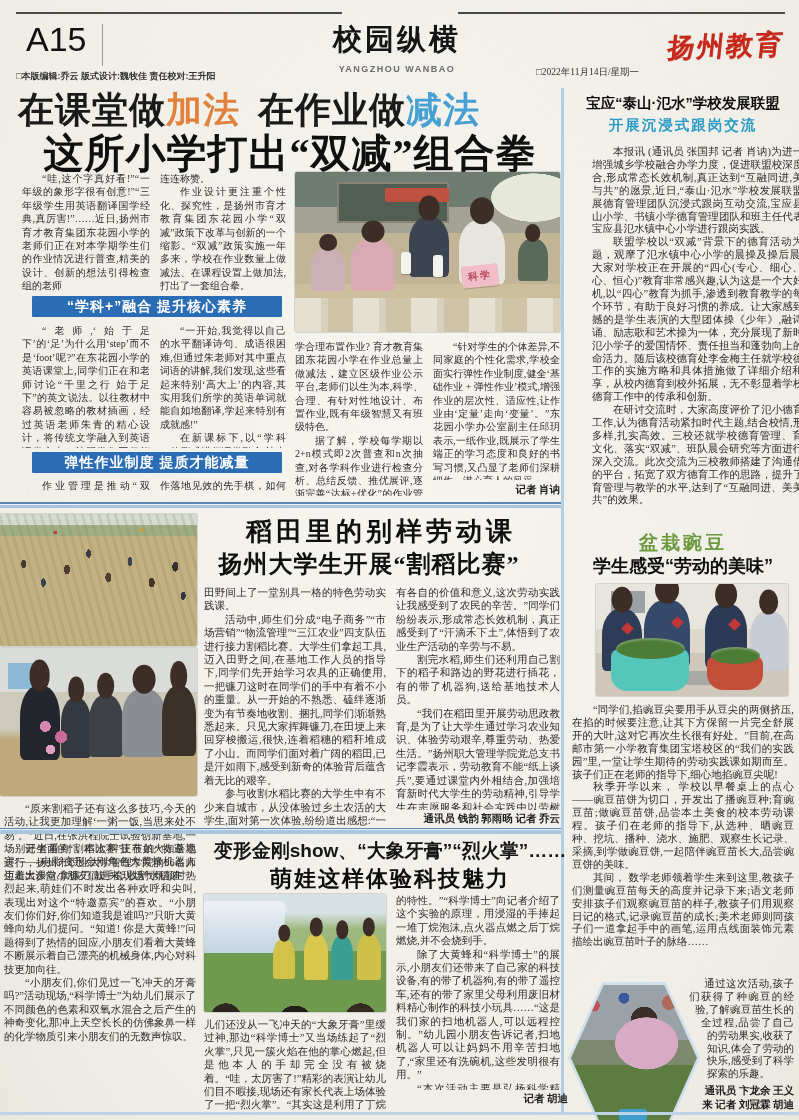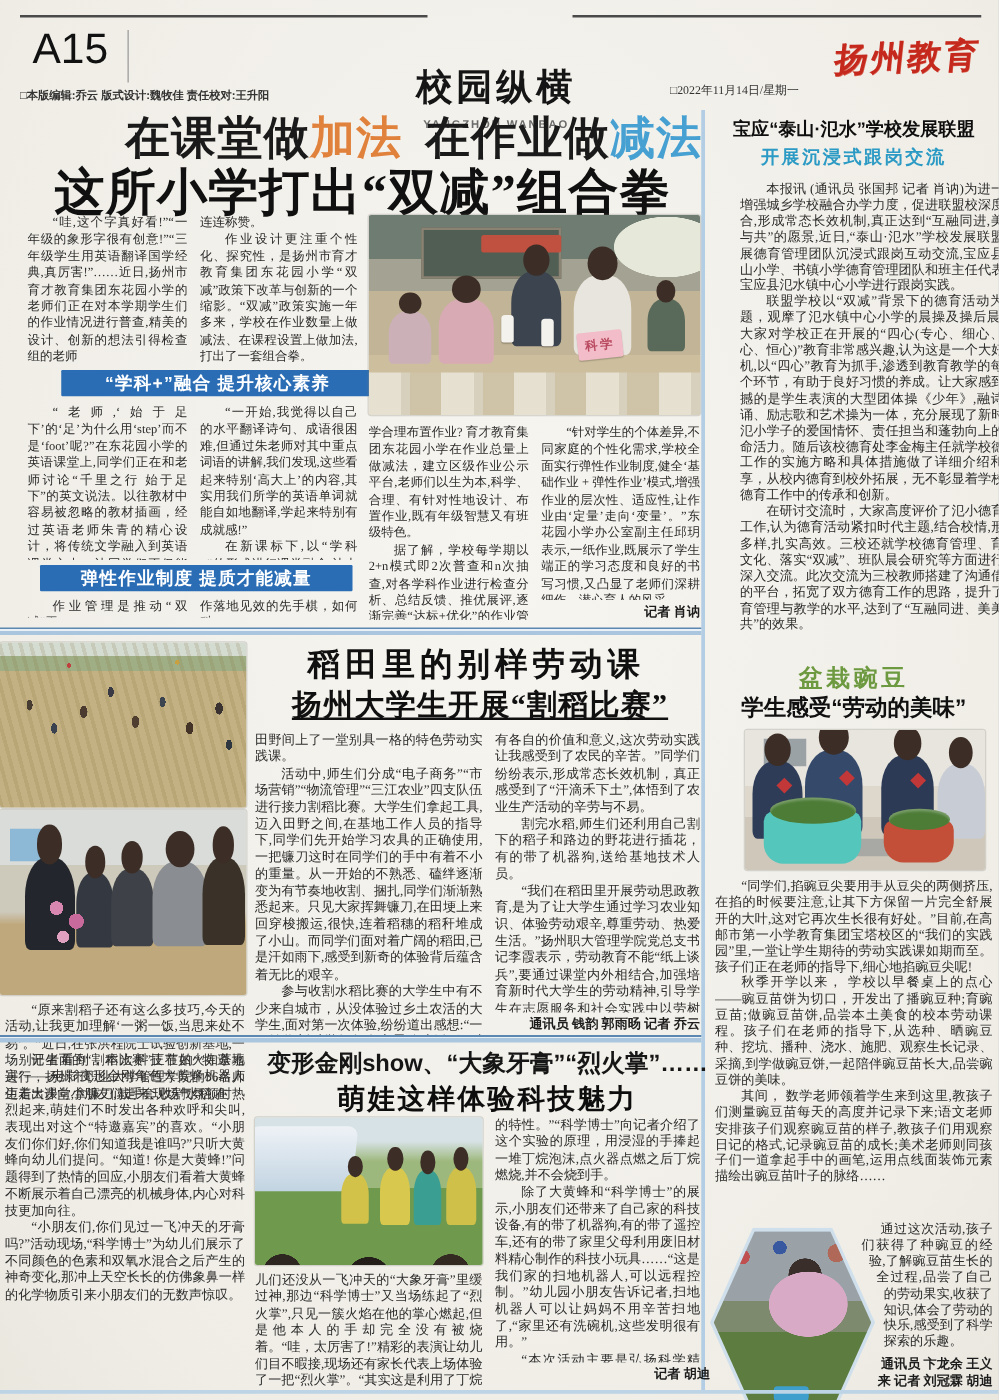--- a/index.html
+++ b/index.html
@@ -9,27 +9,27 @@
     background:radial-gradient(ellipse at 50% 40%, #f7f5f0 0%, #efede6 80%, #eae7df 100%);
     font-family:"Liberation Serif","DejaVu Serif",serif; color:#2b2b2b; overflow:hidden;
   }
   .abs{ position:absolute; }
 
   
   .rule{ background:#4a4a4a; }
   .page-num{ font-family:"Liberation Sans","DejaVu Sans",sans-serif; font-size:34px; font-weight:500; color:#111; }
   .vline{ background:#999; }
   .edition{ font-family:"Liberation Sans","DejaVu Sans",sans-serif; font-size:9px; font-weight:bold; color:#333; }
-  .sec-title{ font-size:29px; font-weight:900; letter-spacing:3px; color:#151515; text-align:center;margin-top:30px; }
+  .sec-title{ font-size:29px; font-weight:900; letter-spacing:3px; color:#151515; text-align:center; }
   .sec-sub{ font-family:"Liberation Sans","DejaVu Sans",sans-serif; font-size:9px; font-weight:bold; color:#6b6b6b; letter-spacing:1.5px; text-align:center; margin-top:4px; }
   .date{ font-size:9.5px; color:#333; }
   .brand{ font-size:27px; font-weight:900; color:#c5291d; letter-spacing:2px; transform:skewX(-8deg) rotate(-2deg); text-shadow:0.5px 0.5px 0 #d86a5a; }
 
   
-  .hl1{ font-family:"Liberation Sans","DejaVu Sans",sans-serif; font-size:36px; font-weight:700; color:#1a1a1a; text-align:right; letter-spacing:1px; white-space:nowrap; }
+  .hl1{ font-family:"Liberation Sans","DejaVu Sans",sans-serif; font-size:36px; font-weight:700; color:#1a1a1a; text-align:left; letter-spacing:1px; white-space:nowrap; }
   .hl1 .add{ color:#e0813c; } .hl1 .minus{ color:#46a0d2; } .hl1 .gap{ display:inline-block; width:18px; }
   .hl2{ font-size:40px; font-weight:900; color:#101010; text-align:center; letter-spacing:1px; white-space:nowrap; }
 
   .vdiv{ background:#b3cee4; }
   .hdiv{ background:linear-gradient(180deg,#5b87b0 0 1.5px,#e9f1f7 1.5px 2.5px,#a9c6de 2.5px 100%); }
 
   
   .col{ overflow:hidden; text-align:justify; }
   .col p{ text-indent:2em; }
   .col p.cont{ text-indent:0; }
@@ -149,21 +149,21 @@
   <div class="abs vdiv" style="left:561px;top:88px;width:3px;height:1024px;"></div>
 
   <div class="abs col c10" style="left:22px;top:172px;width:128px;height:120px;">
       <p>“哇,这个字真好看!”“一年级的象形字很有创意!”“三年级学生用英语翻译国学经典,真厉害!”……近日,扬州市育才教育集团东花园小学的老师们正在对本学期学生们的作业情况进行普查,精美的设计、创新的想法引得检查组的老师</p>
     </div>
   <div class="abs col c10" style="left:160px;top:172px;width:126px;height:120px;">
       <p class="cont">连连称赞。</p>
       <p>作业设计更注重个性化、探究性，是扬州市育才教育集团东花园小学“双减”政策下改革与创新的一个缩影。“双减”政策实施一年多来，学校在作业数量上做减法、在课程设置上做加法,打出了一套组合拳。</p>
     </div>
 
-  <div class="abs banner" style="left:32px;top:296px;width:250px;height:21px;margin-left:17px;">“学科+”融合 提升核心素养</div>
+  <div class="abs banner" style="left:32px;top:296px;width:250px;height:21px;">“学科+”融合 提升核心素养</div>
 
   <div class="abs col c10" style="left:22px;top:324px;width:128px;height:124px;">
       <p>“老师,‘始于足下’的‘足’为什么用‘step’而不是‘foot’呢?”在东花园小学的英语课堂上,同学们正在和老师讨论“千里之行 始于足下”的英文说法。以往教材中容易被忽略的教材插画，经过英语老师朱青的精心设计，将传统文学融入到英语课堂之中，让同学们不仅能区别单词的用法，还能提高文学素养。</p>
     </div>
   <div class="abs col c10" style="left:160px;top:324px;width:126px;height:124px;">
       <p>“一开始,我觉得以自己的水平翻译诗句、成语很困难,但通过朱老师对其中重点词语的讲解,我们发现,这些看起来特别‘高大上’的内容,其实用我们所学的英语单词就能自如地翻译,学起来特别有成就感!”</p>
       <p>在新课标下,以“学科+”的形式进行课堂融合,让内容更加多样化,学生也在实践中提升了解决实际问题的能力。</p>
     </div>
 
   <div class="abs banner" style="left:32px;top:452px;width:250px;height:21px;">弹性作业制度  提质才能减量</div>
@@ -212,21 +212,21 @@
     <div class="fig" style="left:45%;top:32%;width:34px;height:62px;background:#3e4248;"></div>
     <div class="fig" style="left:62%;top:28%;width:44px;height:68px;background:#8a8d91;"></div>
     <div class="fig" style="left:82%;top:26%;width:34px;height:70px;background:#3a3228;"></div>
     <div class="flowers"></div>
   </div>
   <div class="abs col c105" style="left:4px;top:802px;width:192px;height:84px;">
       <p>“原来割稻子还有这么多技巧,今天的活动,让我更加理解‘一粥一饭,当思来处不易’。”近日,在张洪程院士试验创新基地,一场别开生面的“割稻比赛”正在如火如荼地进行，扬州市职业大学管理学院的36名师生走出课堂,拿镰刀,戴手套,收割水稻,在</p>
     </div>
 
   <div class="abs dt-t1" style="left:200px;top:514px;width:362px;">稻田里的别样劳动课</div>
-  <div class="abs dt-t2" style="left:203px;top:548px;width:362px;text-decoration:underline;">扬州大学生开展“割稻比赛”</div>
+  <div class="abs dt-t2" style="left:188px;top:548px;width:362px;">扬州大学生开展“割稻比赛”</div>
   <div class="abs col c105" style="left:204px;top:586px;width:182px;height:244px;">
       <p class="cont">田野间上了一堂别具一格的特色劳动实践课。</p>
       <p>活动中,师生们分成“电子商务”“市场营销”“物流管理”“三江农业”四支队伍进行接力割稻比赛。大学生们拿起工具,迈入田野之间,在基地工作人员的指导下,同学们先开始学习农具的正确使用,一把镰刀这时在同学们的手中有着不小的重量。从一开始的不熟悉、磕绊逐渐变为有节奏地收割、捆扎,同学们渐渐熟悉起来。只见大家挥舞镰刀,在田埂上来回穿梭搬运,很快,连着稻穗的稻秆堆成了小山。而同学们面对着广阔的稻田,已是汗如雨下,感受到新奇的体验背后蕴含着无比的艰辛。</p>
       <p>参与收割水稻比赛的大学生中有不少来自城市，从没体验过乡土农活的大学生,面对第一次体验,纷纷道出感想:“一开始收割时觉得很有意思,很新奇,但时间长了就发觉是真的很累很辛苦。”“每个工作岗位都</p>
     </div>
   <div class="abs col c105" style="left:396px;top:586px;width:164px;height:224px;">
       <p class="cont">有各自的价值和意义,这次劳动实践让我感受到了农民的辛苦。”同学们纷纷表示,形成常态长效机制，真正感受到了“汗滴禾下土”,体悟到了农业生产活动的辛劳与不易。</p>
       <p>割完水稻,师生们还利用自己割下的稻子和路边的野花进行插花，有的带了机器狗,送给基地技术人员。</p>
       <p>“我们在稻田里开展劳动思政教育,是为了让大学生通过学习农业知识、体验劳动艰辛,尊重劳动、热爱生活。”扬州职大管理学院党总支书记李霞表示，劳动教育不能“纸上谈兵”,要通过课堂内外相结合,加强培育新时代大学生的劳动精神,引导学生在志愿服务和社会实践中以劳树德、以劳增智、以劳强体、以劳育美。同时希望大学生们通过与基地的工作人员进行实践课堂与理论学习的互动,进一步深入理解推进乡村振兴和实现农业农村现代化的价值意义。</p>
     </div>

